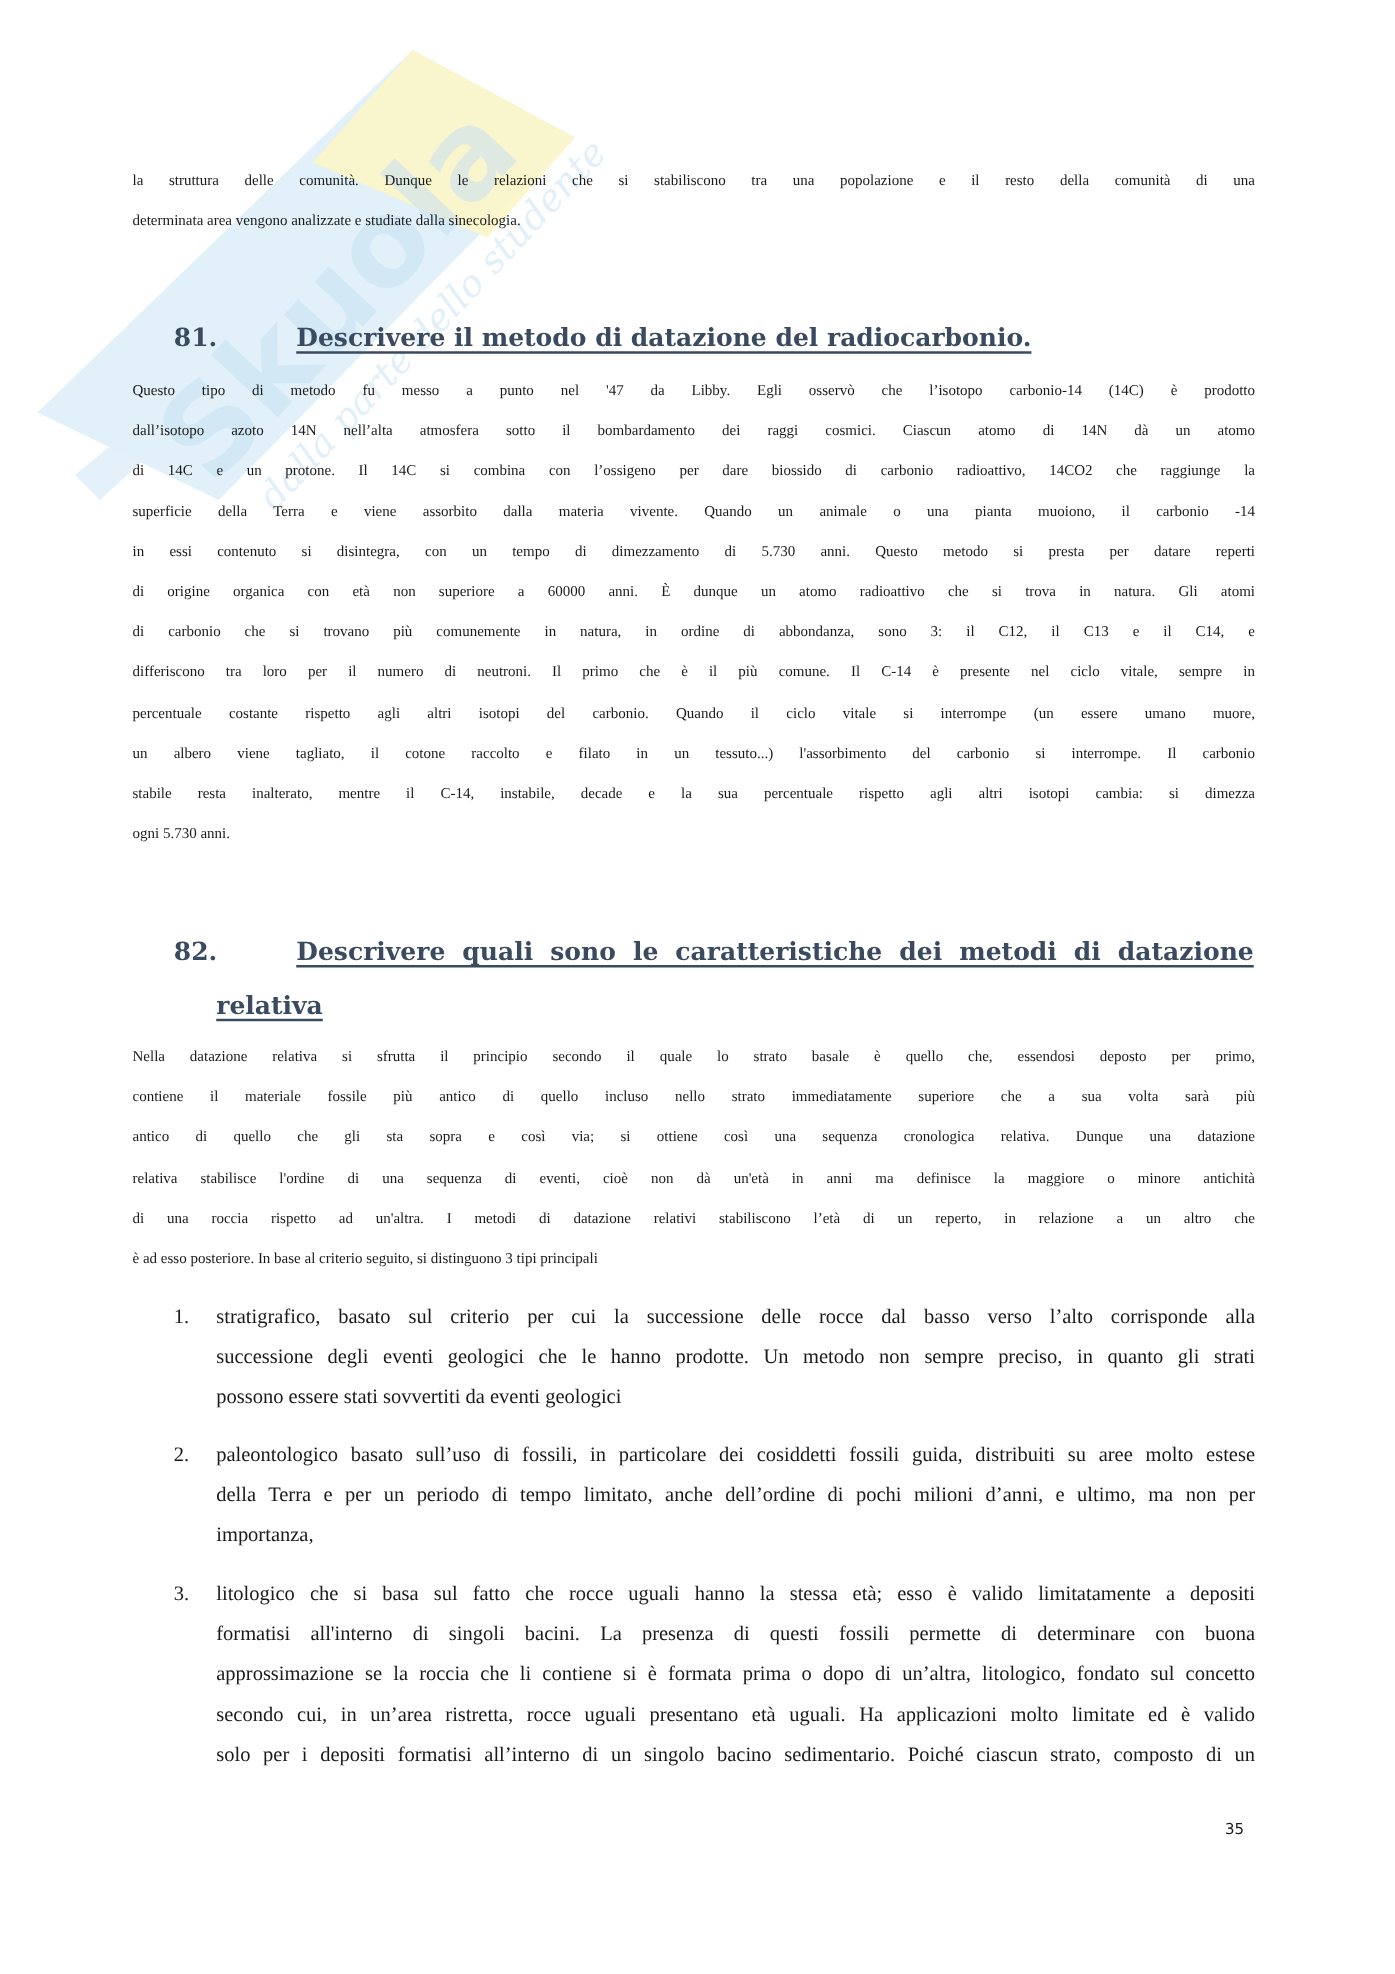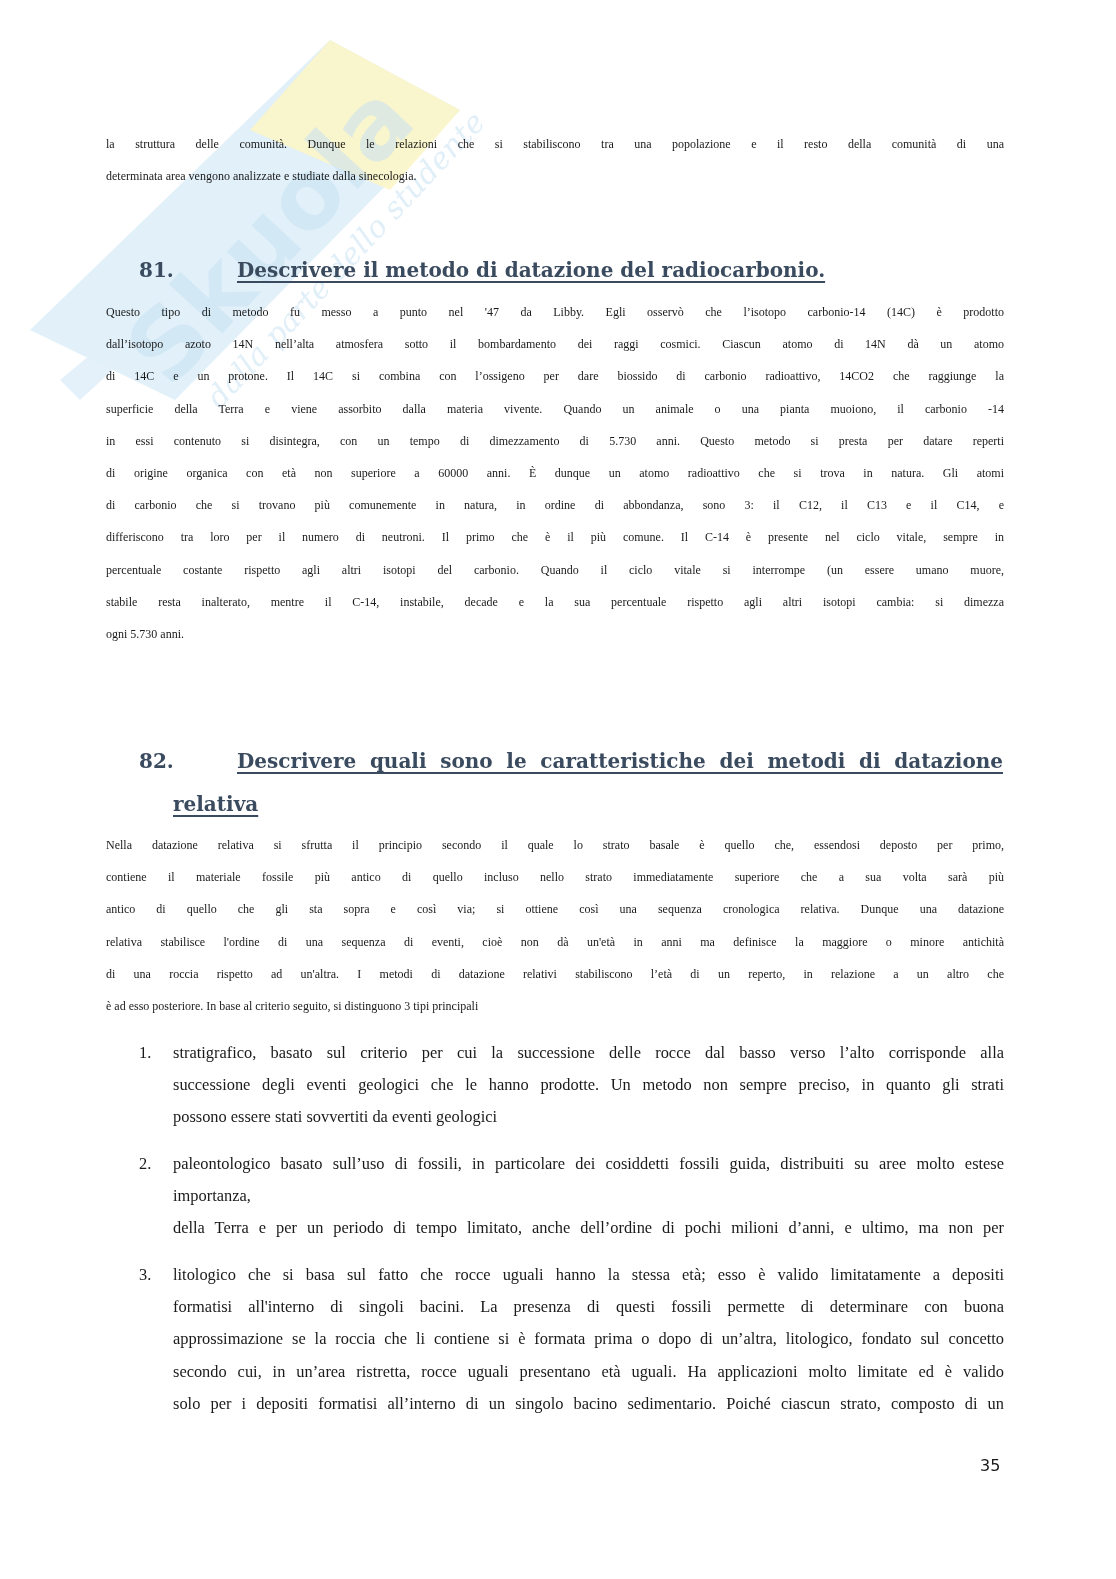--- a/index.html
+++ b/index.html
@@ -23,21 +23,21 @@
     position: absolute; font-family: "DejaVu Serif", "Liberation Serif", serif;
     font-weight: bold; color: #3b4b5f; font-size: 20px; z-index: 1; padding-left: 12px;
   }
   .hnum { position: absolute; }
   .htext { position: absolute; text-decoration: underline; text-underline-offset: 4px; text-decoration-thickness: 1.5px; white-space: nowrap; }
   .list-item { position: absolute; left: 106px; width: 898px; z-index: 1; }
   .list-num { position: absolute; left: 33px; font-size: 16.4px; line-height: 32.2px; }
   .list-body { position: absolute; left: 67px; width: 831px; font-size: 16.4px; line-height: 32.2px; }
   .page-number {
     position: absolute; left: 980px; top: 1456px;
-    font-family: "DejaVu Sans", "Liberation Sans", sans-serif; font-size: 16px; color: #1a1a1a; z-index: 1;
+    font-family: "DejaVu Sans", "Liberation Sans", sans-serif; font-size: 12px; color: #1a1a1a; z-index: 1;
   }
 </style>
 </head>
 <body>
 
 <div class="page">
 
   <div class="wm">
     <svg viewBox="0 0 560 460" xmlns="http://www.w3.org/2000/svg">
       <polygon points="30,330 330,40 460,110 175,400" fill="#dcedf8" opacity="0.85"></polygon>
@@ -66,20 +66,21 @@
     <p class="p">
       <span class="line">Questo tipo di metodo fu messo a punto nel '47 da Libby. Egli osservò che l’isotopo carbonio-14 (14C) è prodotto</span>
       <span class="line">dall’isotopo azoto 14N nell’alta atmosfera sotto il bombardamento dei raggi cosmici. Ciascun atomo di 14N dà un atomo</span>
       <span class="line">di 14C e un protone. Il 14C si combina con l’ossigeno per dare biossido di carbonio radioattivo, 14CO2 che raggiunge la</span>
       <span class="line">superficie della Terra e viene assorbito dalla materia vivente. Quando un animale o una pianta muoiono, il carbonio -14</span>
       <span class="line">in essi contenuto si disintegra, con un tempo di dimezzamento di 5.730 anni. Questo metodo si presta per datare reperti</span>
       <span class="line">di origine organica con età non superiore a 60000 anni. È dunque un atomo radioattivo che si trova in natura. Gli atomi</span>
       <span class="line">di carbonio che si trovano più comunemente in natura, in ordine di abbondanza, sono 3: il C12, il C13 e il C14, e</span>
       <span class="line">differiscono tra loro per il numero di neutroni. Il primo che è il più comune. Il C-14 è presente nel ciclo vitale, sempre in</span>
       <span class="line">percentuale costante rispetto agli altri isotopi del carbonio. Quando il ciclo vitale si interrompe (un essere umano muore,</span>
+      <span class="line">un albero viene tagliato, il cotone raccolto e filato in un tessuto...) l'assorbimento del carbonio si interrompe. Il carbonio</span>
       <span class="line">stabile resta inalterato, mentre il C-14, instabile, decade e la sua percentuale rispetto agli altri isotopi cambia: si dimezza</span>
       <span class="line last">ogni 5.730 anni.</span>
     </p>
   </div>
 
   <div class="heading" style="left:0; top:749px; width:1116px; height:80px;">
     <span class="hnum" style="left:139px; top:0;">82.</span>
     <span class="htext" style="left:237px; top:0; width:766px; text-align:justify; text-align-last:justify; display:block;">Descrivere quali sono le caratteristiche dei metodi di datazione</span>
     <span class="htext" style="left:173px; top:43px;">relativa</span>
   </div>
@@ -101,22 +102,22 @@
       <span class="line">stratigrafico, basato sul criterio per cui la successione delle rocce dal basso verso l’alto corrisponde alla</span>
       <span class="line">successione degli eventi geologici che le hanno prodotte. Un metodo non sempre preciso, in quanto gli strati</span>
       <span class="line last">possono essere stati sovvertiti da eventi geologici</span>
     </div>
   </div>
 
   <div class="list-item" style="top:1148px;">
     <span class="list-num">2.</span>
     <div class="list-body">
       <span class="line">paleontologico basato sull’uso di fossili, in particolare dei cosiddetti fossili guida, distribuiti su aree molto estese</span>
+      <span class="line">della Terra e per un periodo di tempo limitato, anche dell’ordine di pochi milioni d’anni, e ultimo, ma non per</span>
       <span class="line last">importanza,</span>
-      <span class="line">della Terra e per un periodo di tempo limitato, anche dell’ordine di pochi milioni d’anni, e ultimo, ma non per</span>
     </div>
   </div>
 
   <div class="list-item" style="top:1259px;">
     <span class="list-num">3.</span>
     <div class="list-body">
       <span class="line">litologico che si basa sul fatto che rocce uguali hanno la stessa età; esso è valido limitatamente a depositi</span>
       <span class="line">formatisi all'interno di singoli bacini. La presenza di questi fossili permette di determinare con buona</span>
       <span class="line">approssimazione se la roccia che li contiene si è formata prima o dopo di un’altra, litologico, fondato sul concetto</span>
       <span class="line">secondo cui, in un’area ristretta, rocce uguali presentano età uguali. Ha applicazioni molto limitate ed è valido</span>

